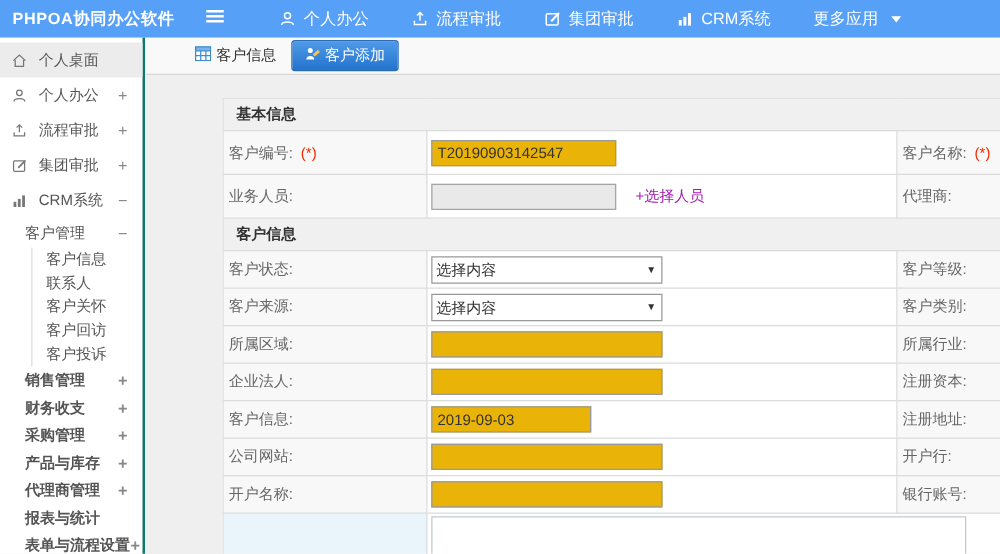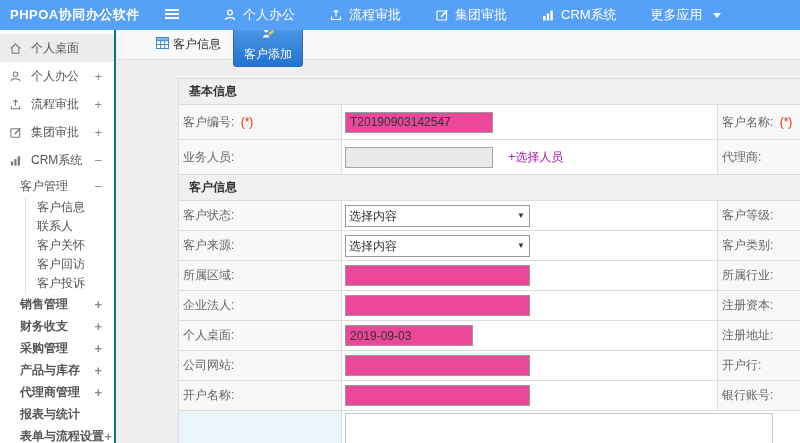--- a/index.html
+++ b/index.html
@@ -29,34 +29,34 @@
   .subsub-item { height:19px; display:flex; align-items:center; padding-left:11px; cursor:pointer; color:#555; }
   .sibling-item { height:22px; display:flex; align-items:center; padding-left:20px; position:relative; cursor:pointer;font-weight:bold; }
 
   
   .main { position:absolute; top:30px; left:117px; right:0; bottom:0; background:#efefef; }
   .tabstrip { height:30px; background:#f9f9f9; border-bottom:1px solid #d8d8d8;
     display:flex; align-items:center; padding-left:33px; }
   .tab { display:inline-flex; align-items:center; gap:4px; font-size:12px; color:#333;
     padding:3px 6px; cursor:pointer; }
   .tab.active { background:linear-gradient(#4f9ae8,#2473cd); border:1px solid #2b6cb4;
-    border-radius:3px; color:#fff; margin-left:6px; padding:3px 10px;flex-direction:column; }
+    border-radius:3px; color:#fff; margin-left:6px; padding:3px 10px; }
 
   
   .form-clip { position:absolute; top:48px; left:61px; width:623px; bottom:0; overflow:hidden; }
   table.form { border-collapse:collapse; width:1042px; table-layout:fixed; background:#fff; }
   td { border:1px solid #dcdcdc; font-size:12px; color:#666; vertical-align:middle; }
   tr.sec td { background:#f0f0f0; font-weight:bold; color:#333; padding-left:10px; height:26px; }
   td.lbl { background:#f8f8f8; padding-left:4px; }
   td.lbl-blue { background:#eaf4fb; }
   td.fld { background:#fff; padding-left:3px; }
   tr.frow-basic { height:35px; }
   tr.frow { height:30px; }
   .req { color:#f32b00; margin-left:3px; }
-  input.txt { height:21px; border:1px solid #999; font-size:12px; padding:0 4px; background:#ec4899; color:#333; }
+  input.txt { height:21px; border:1px solid #999; font-size:12px; padding:0 4px; background:#eab308; color:#333; }
   input.w148 { width:148px; } input.w185 { width:185px; } input.w128 { width:128px; }
   input.dis { background:#e9e9e9; border:1px solid #a5a5a5; }
   .sel { position:relative; display:inline-block;text-decoration:underline; }
   select.ddl { -webkit-appearance:none; -moz-appearance:none; appearance:none; width:185px; height:22px;
     border:1px solid #999; background:#fff; font-size:12px; color:#333; padding:0 18px 0 3px; border-radius:0; }
   .sel .arr { position:absolute; right:5px; top:50%; transform:translateY(-52%); font-size:8px; color:#333; pointer-events:none; }
   a.link { color:#a21caf; font-size:12px; margin-left:12px; text-decoration:none; cursor:pointer; }
   td.ta-cell { vertical-align:top; padding-top:2px; }
   textarea.ta { width:428px; height:80px; border:1px solid #bfc9ce; resize:none; font-size:12px; display:block; }
 </style>
@@ -301,21 +301,21 @@
       </tr>
 
       <tr class="frow">
         <td class="lbl"><span>企业法人:</span></td>
         <td class="fld"><input type="text" class="txt w185" style=""></td>
         <td class="lbl"><span>注册资本:</span></td>
 
       </tr>
 
       <tr class="frow">
-        <td class="lbl"><span>个人桌面:</span></td>
+        <td class="lbl"><span>客户信息:</span></td>
         <td class="fld"><input type="text" class="txt w128" value="2019-09-03" style=""></td>
         <td class="lbl"><span>注册地址:</span></td>
 
       </tr>
 
       <tr class="frow">
         <td class="lbl"><span>公司网站:</span></td>
         <td class="fld"><input type="text" class="txt w185" style=""></td>
         <td class="lbl"><span>开户行:</span></td>
 

